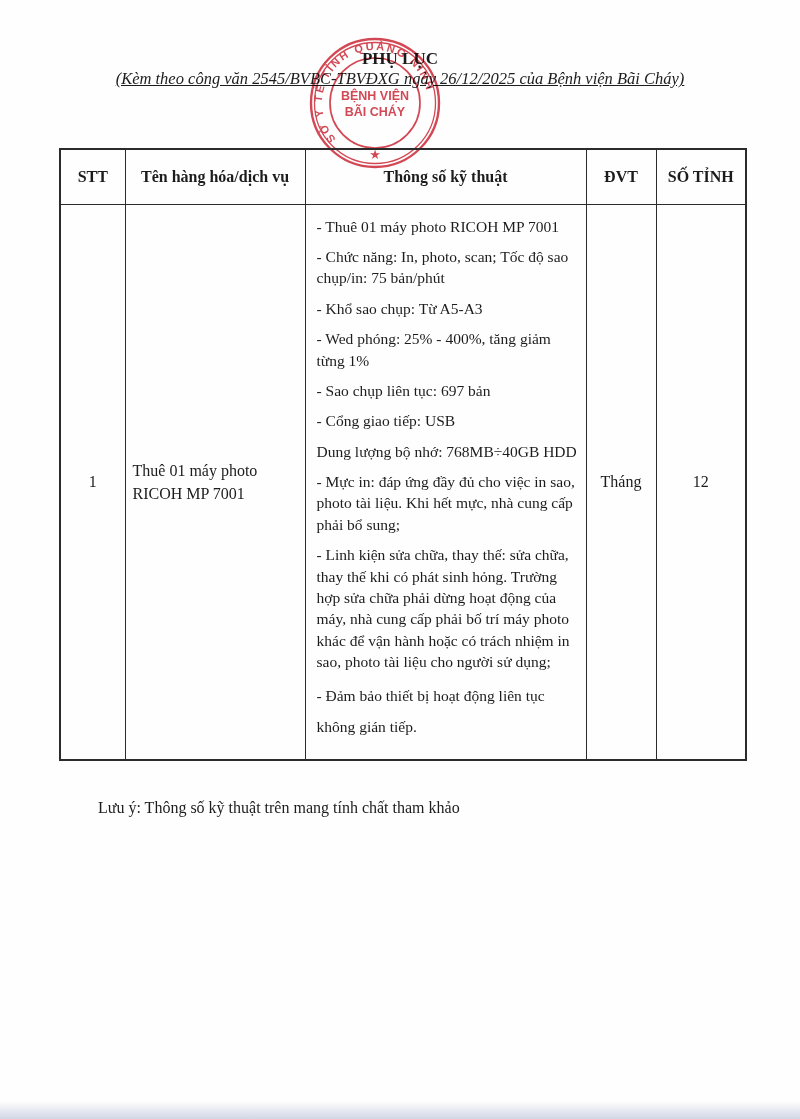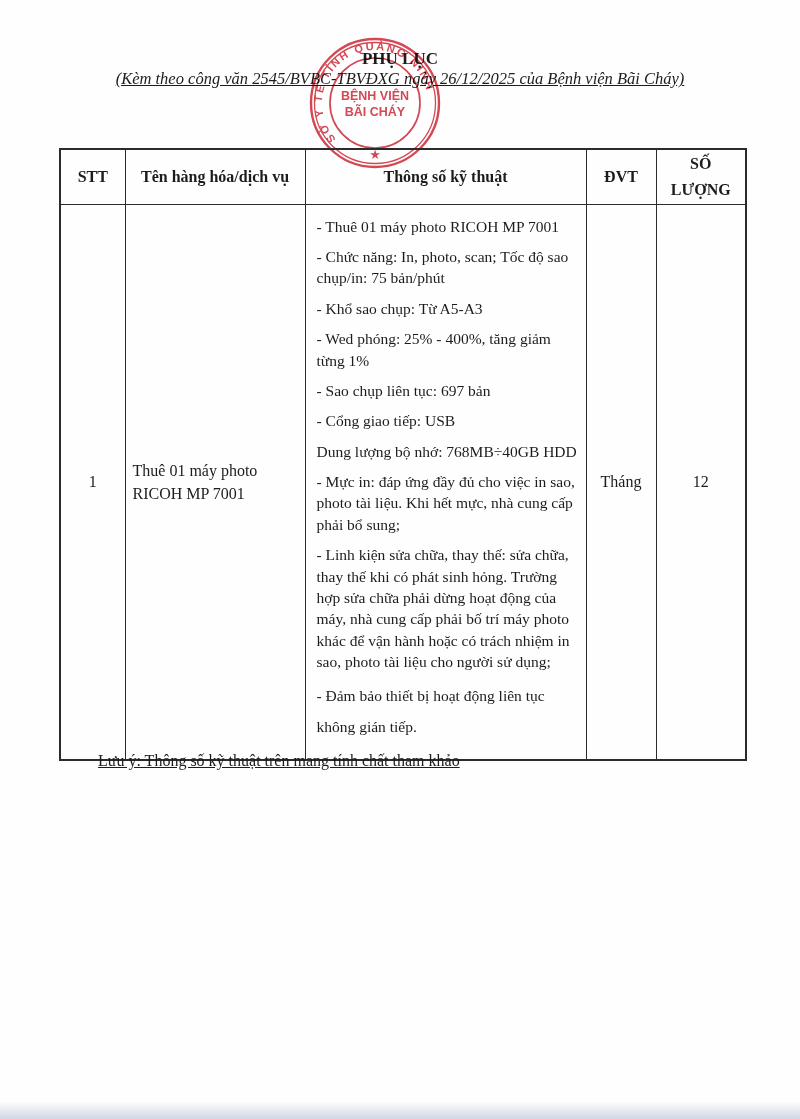--- a/index.html
+++ b/index.html
@@ -43,23 +43,22 @@
   }
   td.c-stt{ text-align:center; font-size:15.5px;}
   td.c-name{ padding:4px 8px 4px 7px; font-size:15.5px; line-height:1.45;}
   td.c-spec{ vertical-align:top; padding:7px 8px 4px 11px;}
   td.c-spec p{ margin:0 0 9px 0; font-size:15.5px; line-height:1.38;}
   td.c-spec p:last-child{ line-height:1.95; margin-top:2px;}
   td.c-unit, td.c-qty{ text-align:center; font-size:15.5px;margin-left:40px;}
   .row-main{height:555px;}
   
   .footer-note{
-    position:absolute;left:98px;top:752px;
+    position:absolute;left:98px;top:799px;
     font-size:16px;
-    text-decoration:underline;
   }
   
   .bottom-shadow{
     position:absolute;left:0;bottom:0;width:800px;height:18px;
     background:linear-gradient(to bottom, rgba(255,255,255,0), rgba(173,183,209,.55));
   }
 </style>
 </head>
 <body>
 
@@ -92,21 +91,21 @@
         <col style="width:281px">
         <col style="width:70px">
         <col style="width:90px">
     </colgroup>
     <thead>
       <tr>
         <th>STT</th>
         <th>Tên hàng hóa/dịch vụ</th>
         <th>Thông số kỹ thuật</th>
         <th>ĐVT</th>
-        <th>SỐ LƯỢNG</th>
+        <th>SỐ TỈNH</th>
       </tr>
     </thead>
     <tbody>
       <tr class="row-main">
         <td class="c-stt">1</td>
         <td class="c-name">Thuê 01 máy photo RICOH MP 7001</td>
         <td class="c-spec">
           <div>
               <p>- Thuê 01 máy photo RICOH MP 7001</p>
               <p>- Chức năng: In, photo, scan; Tốc độ sao chụp/in: 75 bản/phút</p>

